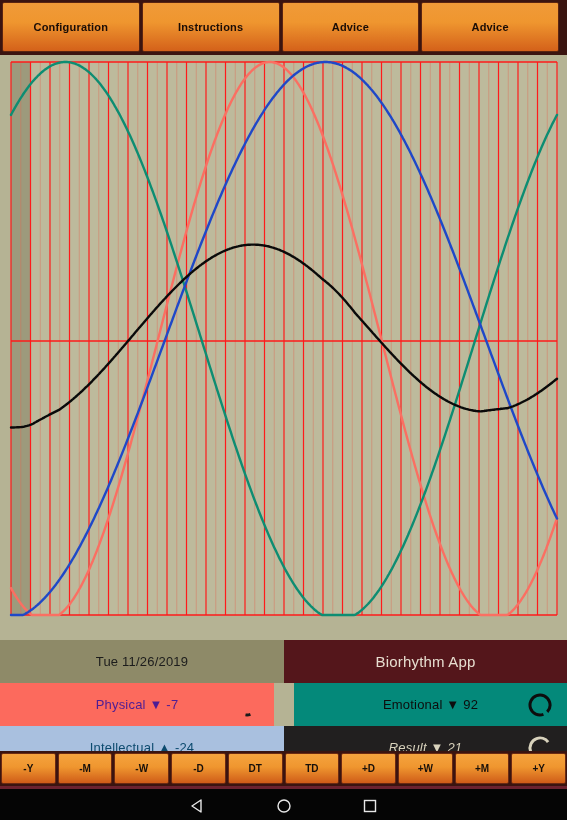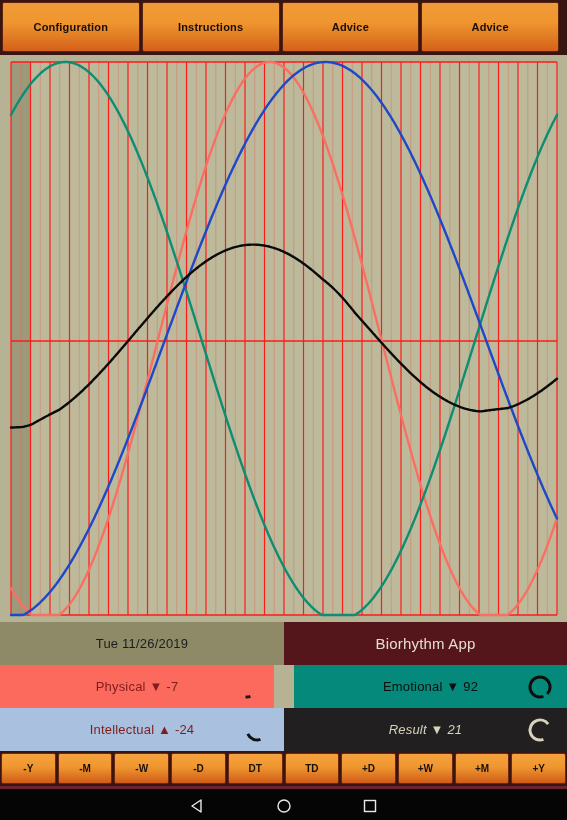--- a/index.html
+++ b/index.html
@@ -34,21 +34,21 @@
 
   
   #chartwrap{
     position:absolute;left:0;top:55px;width:567px;height:565px;
     background:#b5b394;
   }
   #chart{display:block;}
 
   
   #panels{
-    position:absolute;left:0;top:622px;width:518px;height:131px;text-align:right;
+    position:absolute;left:0;top:640px;width:518px;height:131px;text-align:right;
   }
   .prow{display:flex;width:567px;height:43px;}
   .pcell{
     position:relative;
     display:flex;align-items:center;justify-content:center;
     overflow:hidden;
   }
   .pcell.left{width:284px;}
   .pcell.right{width:283px;}
   .ptext{font-size:13px;letter-spacing:.2px;}
@@ -173,36 +173,36 @@
   <div class="prow">
     <div class="pcell left" style="background: rgb(142, 138, 104); color: rgb(28, 28, 28);">
       <span class="ptext">Tue 11/26/2019</span>
     </div>
     <div class="pcell right" style="background: rgb(84, 22, 27); color: rgb(231, 222, 208);">
       <span class="ptext" style="font-size: 15px;">Biorhythm App</span>
     </div>
   </div>
 
   <div class="prow">
-    <div class="pcell left" style="background: rgb(252, 106, 93); color: #7f1d1d;">
+    <div class="pcell left" style="background: rgb(252, 106, 93); color: #4c1d95;">
       <span class="ptext">Physical ▼ -7</span>
       <span class="gauge"><svg width="26" height="26" viewBox="0 0 26 26">
             <circle cx="13" cy="13" r="10" fill="none" stroke="#1a1a1a" stroke-width="3" stroke-dasharray="5.026548245743669 62.83185307179586" transform="rotate(70 13 13)"></circle>
           </svg></span>
     </div>
     <div class="pcell right" style="background: rgb(4, 137, 122); color: rgb(13, 13, 13); margin-left: 20px;">
       <span class="ptext">Emotional ▼ 92</span>
       <span class="gauge"><svg width="26" height="26" viewBox="0 0 26 26">
             <circle cx="13" cy="13" r="10" fill="none" stroke="#0d0d0d" stroke-width="3" stroke-dasharray="57.80530482605219 62.83185307179586" transform="rotate(70 13 13)"></circle>
           </svg></span>
     </div>
   </div>
 
   <div class="prow">
-    <div class="pcell left" style="background: rgb(169, 192, 223); color: #7f1d1d;">
+    <div class="pcell left" style="background: rgb(169, 192, 223); color: #0c4a6e;">
       <span class="ptext">Intellectual ▲ -24</span>
       <span class="gauge"><svg width="26" height="26" viewBox="0 0 26 26">
             <circle cx="13" cy="13" r="10" fill="none" stroke="#111111" stroke-width="3" stroke-dasharray="15.079644737231007 62.83185307179586" transform="rotate(70 13 13)"></circle>
           </svg></span>
     </div>
     <div class="pcell right" style="background: rgb(33, 31, 31); color: rgb(216, 210, 188); font-style: italic;">
       <span class="ptext">Result ▼ 21</span>
       <span class="gauge"><svg width="26" height="26" viewBox="0 0 26 26">
             <circle cx="13" cy="13" r="10" fill="none" stroke="#d8d2bc" stroke-width="3" stroke-dasharray="43.982297150257104 62.83185307179586" transform="rotate(70 13 13)"></circle>
           </svg></span>

